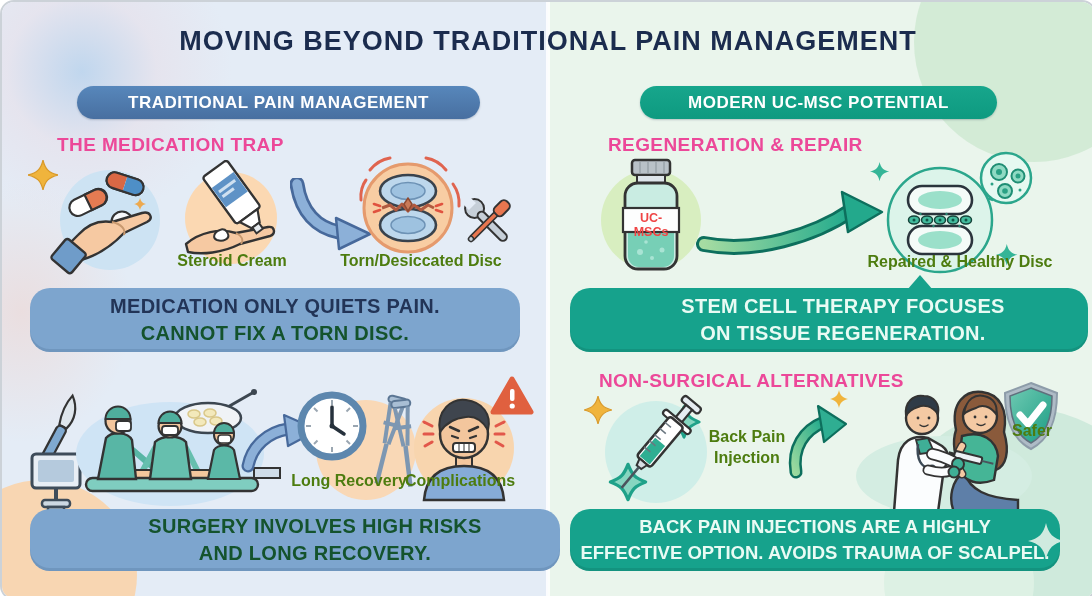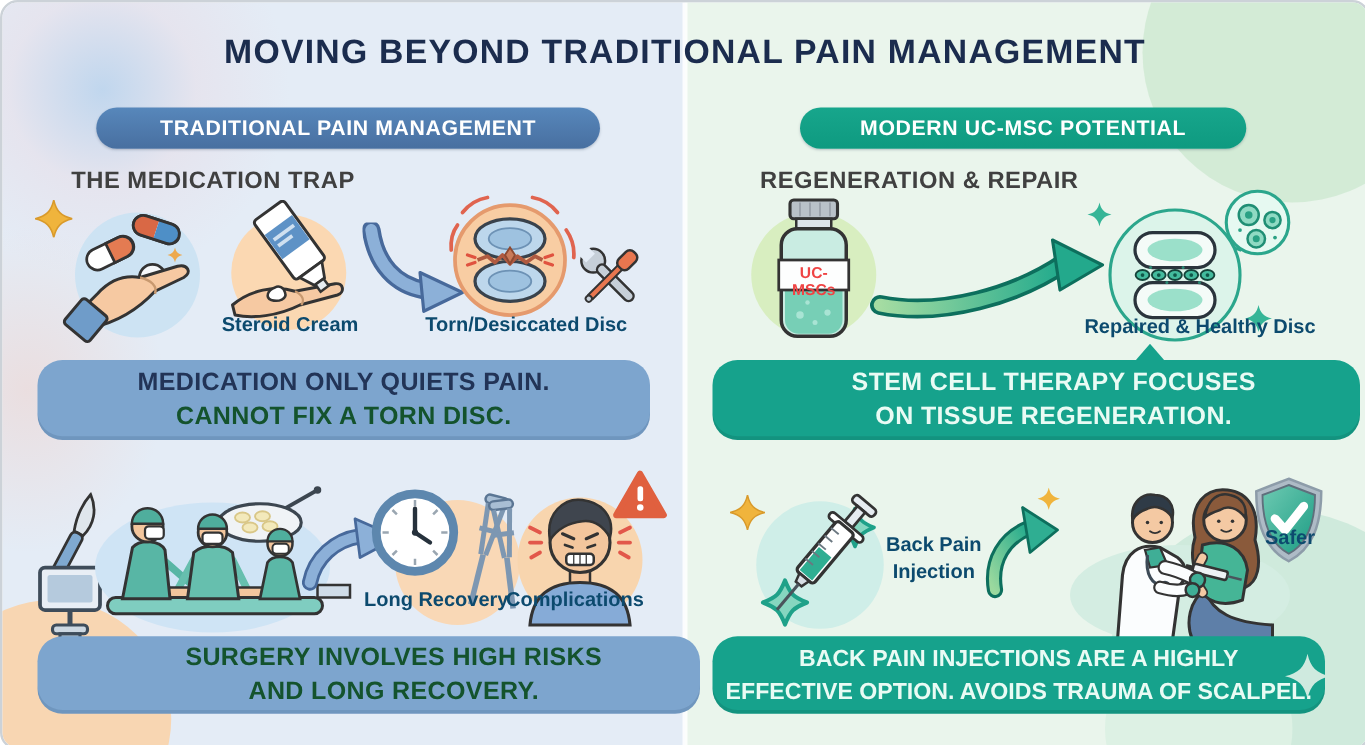--- a/index.html
+++ b/index.html
@@ -20,22 +20,22 @@
   .blob.br2{right:60px;bottom:-60px;width:150px;height:150px;background:#ddf1e4;}
 
   .title{position:absolute;top:24px;left:0;right:0;text-align:center;
          font-size:27px;font-weight:800;color:#1b2c4e;letter-spacing:1px;}
   .pill{position:absolute;height:33px;border-radius:17px;color:#fff;font-weight:800;
         font-size:17px;letter-spacing:.5px;display:flex;align-items:center;justify-content:center;
         white-space:nowrap;box-shadow:0 1px 2px rgba(30,50,80,.25);}
   .pill.blue{left:75px;top:84px;width:403px;background:linear-gradient(180deg,#5787bb,#486fa0);}
   .pill.teal{left:638px;top:84px;width:357px;background:linear-gradient(180deg,#17a68c,#0e9a80);}
 
-  .h-sec{position:absolute;font-size:19px;font-weight:800;color:#404040;letter-spacing:.4px;white-space:nowrap;}
-  .lbl{position:absolute;font-size:16px;font-weight:700;color:#0c4a6e;text-align:center;white-space:nowrap;}
+  .h-sec{position:absolute;font-size:19px;font-weight:800;color:#ec4899;letter-spacing:.4px;white-space:nowrap;}
+  .lbl{position:absolute;font-size:16px;font-weight:700;color:#4d7c0f;text-align:center;white-space:nowrap;}
   .lbl.two{white-space:normal;line-height:21px;}
 
   .banner{position:absolute;width:490px;border-radius:20px;display:flex;flex-direction:column;
           justify-content:center;align-items:center;text-align:center;font-weight:800;letter-spacing:.3px;}
   .banner.blue{background:#7da5ce;box-shadow:inset 0 -3px 0 rgba(20,40,70,.12);}
   .banner.teal{background:#16a28c;box-shadow:inset 0 -3px 0 rgba(0,40,35,.12);}
   .banner .line{line-height:27px;font-size:20px;}
   .banner .line.sm{font-size:18.5px;line-height:26px;letter-spacing:0;}
   .navy-text{color:#223457;}
   .white-text{color:#14532d;}
@@ -362,20 +362,21 @@
     <use href="#sp4" transform="translate(128,96) scale(0.9)" fill="#35b597"></use>
   </svg>
   <div class="lbl" style="left:858px;top:251px;width:200px;">Repaired &amp; Healthy Disc</div>
 
   <div class="notch"></div>
   <div class="banner teal" style="left:568px;top:286px;height:64px;padding-left:28px;">
     <div class="line mint-text">STEM CELL THERAPY FOCUSES</div>
     <div class="line mint-text">ON TISSUE REGENERATION.</div>
   </div>
 
+  <div class="h-sec" style="left:597px;top:368px;">NON-SURGICAL ALTERNATIVES</div>
 
   <svg class="abs" style="left:582px;top:394px" width="28" height="28" viewBox="0 0 24 24">
     <use href="#sp4" fill="#f0b43c" stroke="#d99a2b" stroke-width="1"></use>
   </svg>
 
   <svg class="abs" style="left:592px;top:386px" width="122" height="124" viewBox="0 0 122 124">
     <circle cx="62" cy="64" r="51" fill="#cfeee8"></circle>
     <g transform="translate(90,34) scale(0.95)">
       <path d="M0 -16 C4 -6 6 -4 16 0 C6 4 4 6 0 16 C-4 6 -6 4 -16 0 C-6 -4 -4 -6 0 -16 Z" fill="#86d6c0" stroke="#1fa189" stroke-width="3" stroke-linejoin="round"></path>
     </g>

